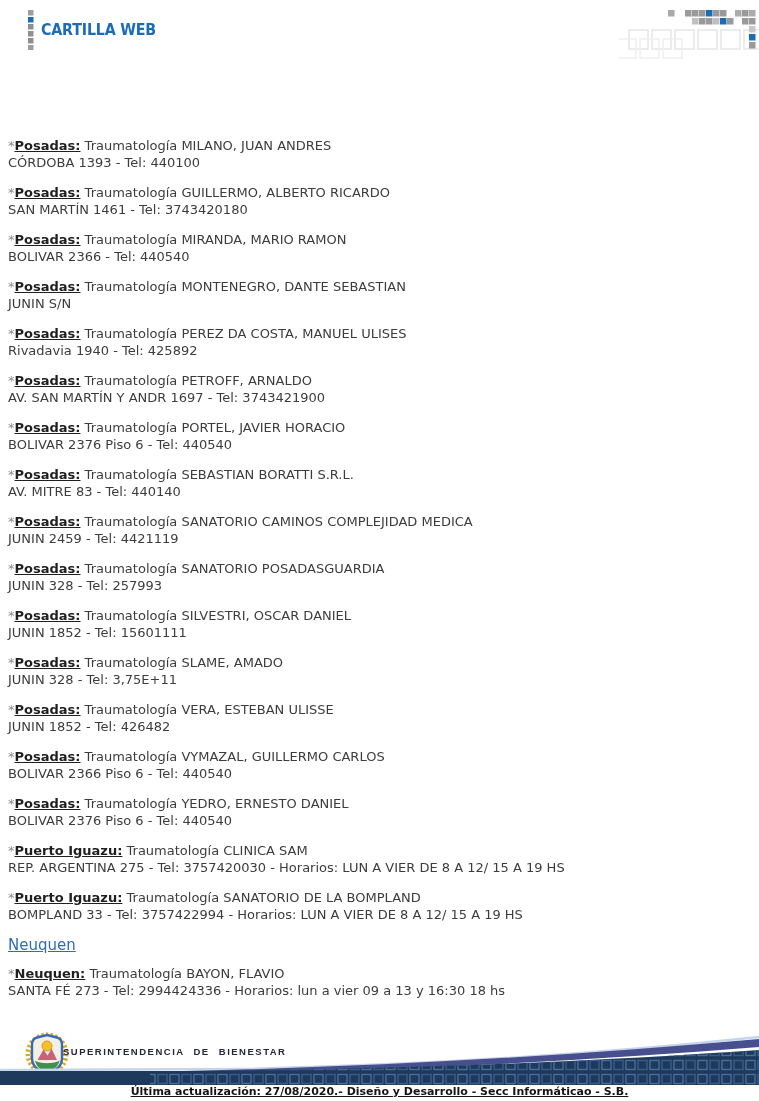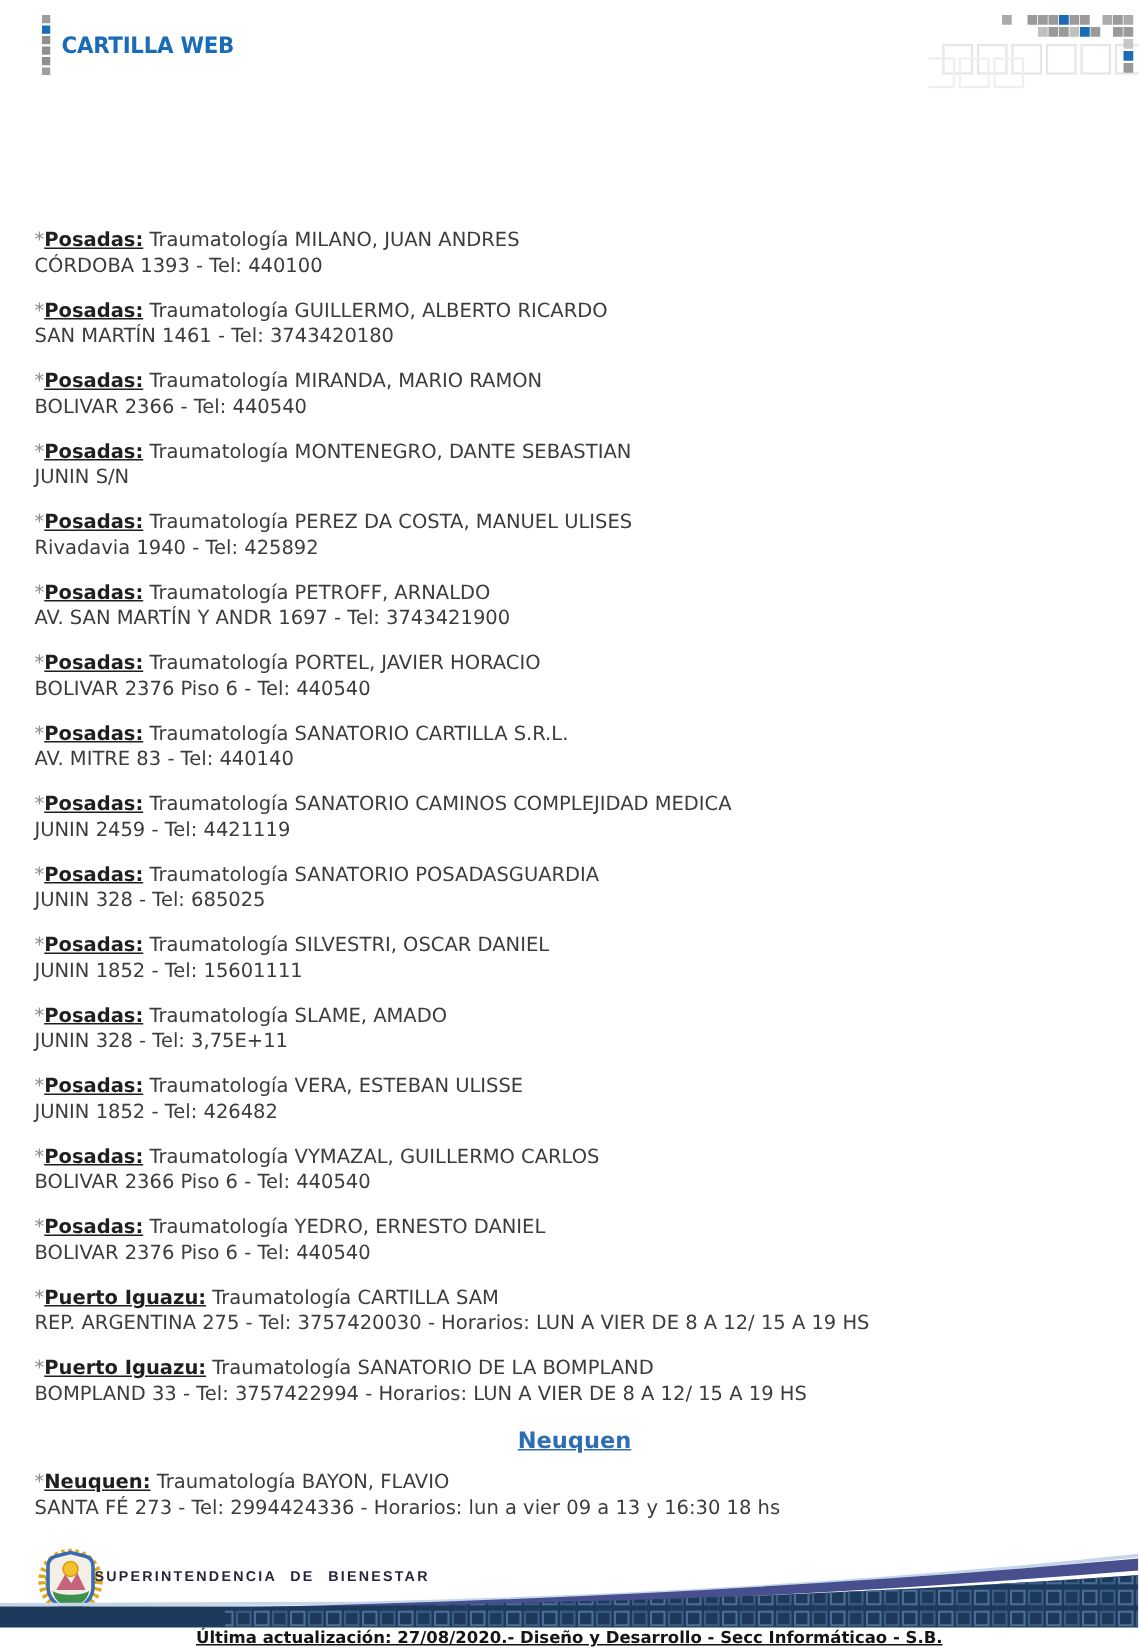--- a/index.html
+++ b/index.html
@@ -13,28 +13,28 @@
   .logo-stack{position:absolute;left:27px;top:10px;width:8px;height:40px;}
   .logo-text{
     position:absolute;left:41px;top:21px;
     font-size:15px;font-weight:bold;color:var(--accent-blue,#1a6cb7);
     letter-spacing:-0.2px;transform:scaleX(0.95);transform-origin:left center;
     white-space:nowrap;
   }
   .deco-squares{position:absolute;top:6px;right:0;}
 
   
-  .content{position:absolute;top:137px;left:23px;right:16px;margin-top:15px;}
+  .content{position:absolute;top:137px;left:8px;right:16px;}
   .entry{margin-bottom:13px;font-size:13px;line-height:17px;color:var(--text-dark,#3c3c3c);}
   .entry .marker{color:#8c8c8c;}
   .entry .city{font-weight:bold;color:var(--label-dark,#1f1f1f);text-decoration:underline;}
   .section-heading{
     display:block;margin:9px 0 10px 0;
-    font-size:15px;line-height:19px;font-weight:bold;
-    color:var(--link-blue,#2e6db4);text-decoration:underline;cursor:pointer;text-align:center;
+    font-size:15px;line-height:19px;font-weight:normal;
+    color:var(--link-blue,#2e6db4);text-decoration:underline;cursor:pointer;
   }
 
   
   .crest{position:absolute;left:24px;top:1029px;}
   .org-name{
     position:absolute;left:63px;top:1046px;
     font-family:Liberation Sans, sans-serif;font-size:9.5px;font-weight:bold;
     letter-spacing:1.5px;word-spacing:5px;color:#26263a;white-space:nowrap;
   }
   .wave{position:absolute;left:0;top:1030px;}
@@ -125,30 +125,30 @@
       </div>
       <div class="entry">
         <div class="line1"><span class="marker">*</span><span class="city">Posadas:</span><span class="rest"> Traumatología PETROFF, ARNALDO</span></div>
         <div class="line2">AV. SAN MARTÍN Y ANDR 1697 - Tel: 3743421900</div>
       </div>
       <div class="entry">
         <div class="line1"><span class="marker">*</span><span class="city">Posadas:</span><span class="rest"> Traumatología PORTEL, JAVIER HORACIO</span></div>
         <div class="line2">BOLIVAR 2376 Piso 6 - Tel: 440540</div>
       </div>
       <div class="entry">
-        <div class="line1"><span class="marker">*</span><span class="city">Posadas:</span><span class="rest"> Traumatología SANATORIO CARTILLA S.R.L.</span></div>
+        <div class="line1"><span class="marker">*</span><span class="city">Posadas:</span><span class="rest"> Traumatología SEBASTIAN BORATTI S.R.L.</span></div>
         <div class="line2">AV. MITRE 83 - Tel: 440140</div>
       </div>
       <div class="entry">
         <div class="line1"><span class="marker">*</span><span class="city">Posadas:</span><span class="rest"> Traumatología SANATORIO CAMINOS COMPLEJIDAD MEDICA</span></div>
         <div class="line2">JUNIN 2459 - Tel: 4421119</div>
       </div>
       <div class="entry">
         <div class="line1"><span class="marker">*</span><span class="city">Posadas:</span><span class="rest"> Traumatología SANATORIO POSADASGUARDIA</span></div>
-        <div class="line2">JUNIN 328 - Tel: 685025</div>
+        <div class="line2">JUNIN 328 - Tel: 257993</div>
       </div>
       <div class="entry">
         <div class="line1"><span class="marker">*</span><span class="city">Posadas:</span><span class="rest"> Traumatología SILVESTRI, OSCAR DANIEL</span></div>
         <div class="line2">JUNIN 1852 - Tel: 15601111</div>
       </div>
       <div class="entry">
         <div class="line1"><span class="marker">*</span><span class="city">Posadas:</span><span class="rest"> Traumatología SLAME, AMADO</span></div>
         <div class="line2">JUNIN 328 - Tel: 3,75E+11</div>
       </div>
       <div class="entry">
@@ -157,21 +157,21 @@
       </div>
       <div class="entry">
         <div class="line1"><span class="marker">*</span><span class="city">Posadas:</span><span class="rest"> Traumatología VYMAZAL, GUILLERMO CARLOS</span></div>
         <div class="line2">BOLIVAR 2366 Piso 6 - Tel: 440540</div>
       </div>
       <div class="entry">
         <div class="line1"><span class="marker">*</span><span class="city">Posadas:</span><span class="rest"> Traumatología YEDRO, ERNESTO DANIEL</span></div>
         <div class="line2">BOLIVAR 2376 Piso 6 - Tel: 440540</div>
       </div>
       <div class="entry">
-        <div class="line1"><span class="marker">*</span><span class="city">Puerto Iguazu:</span><span class="rest"> Traumatología CARTILLA SAM</span></div>
+        <div class="line1"><span class="marker">*</span><span class="city">Puerto Iguazu:</span><span class="rest"> Traumatología CLINICA SAM</span></div>
         <div class="line2">REP. ARGENTINA 275 - Tel: 3757420030 - Horarios: LUN A VIER DE 8 A 12/ 15 A 19 HS</div>
       </div>
       <div class="entry">
         <div class="line1"><span class="marker">*</span><span class="city">Puerto Iguazu:</span><span class="rest"> Traumatología SANATORIO DE LA BOMPLAND</span></div>
         <div class="line2">BOMPLAND 33 - Tel: 3757422994 - Horarios: LUN A VIER DE 8 A 12/ 15 A 19 HS</div>
       </div>
       <a class="section-heading">Neuquen</a>
       <div class="entry">
         <div class="line1"><span class="marker">*</span><span class="city">Neuquen:</span><span class="rest"> Traumatología BAYON, FLAVIO</span></div>
         <div class="line2">SANTA FÉ 273 - Tel: 2994424336 - Horarios: lun a vier 09 a 13 y 16:30 18 hs</div>

